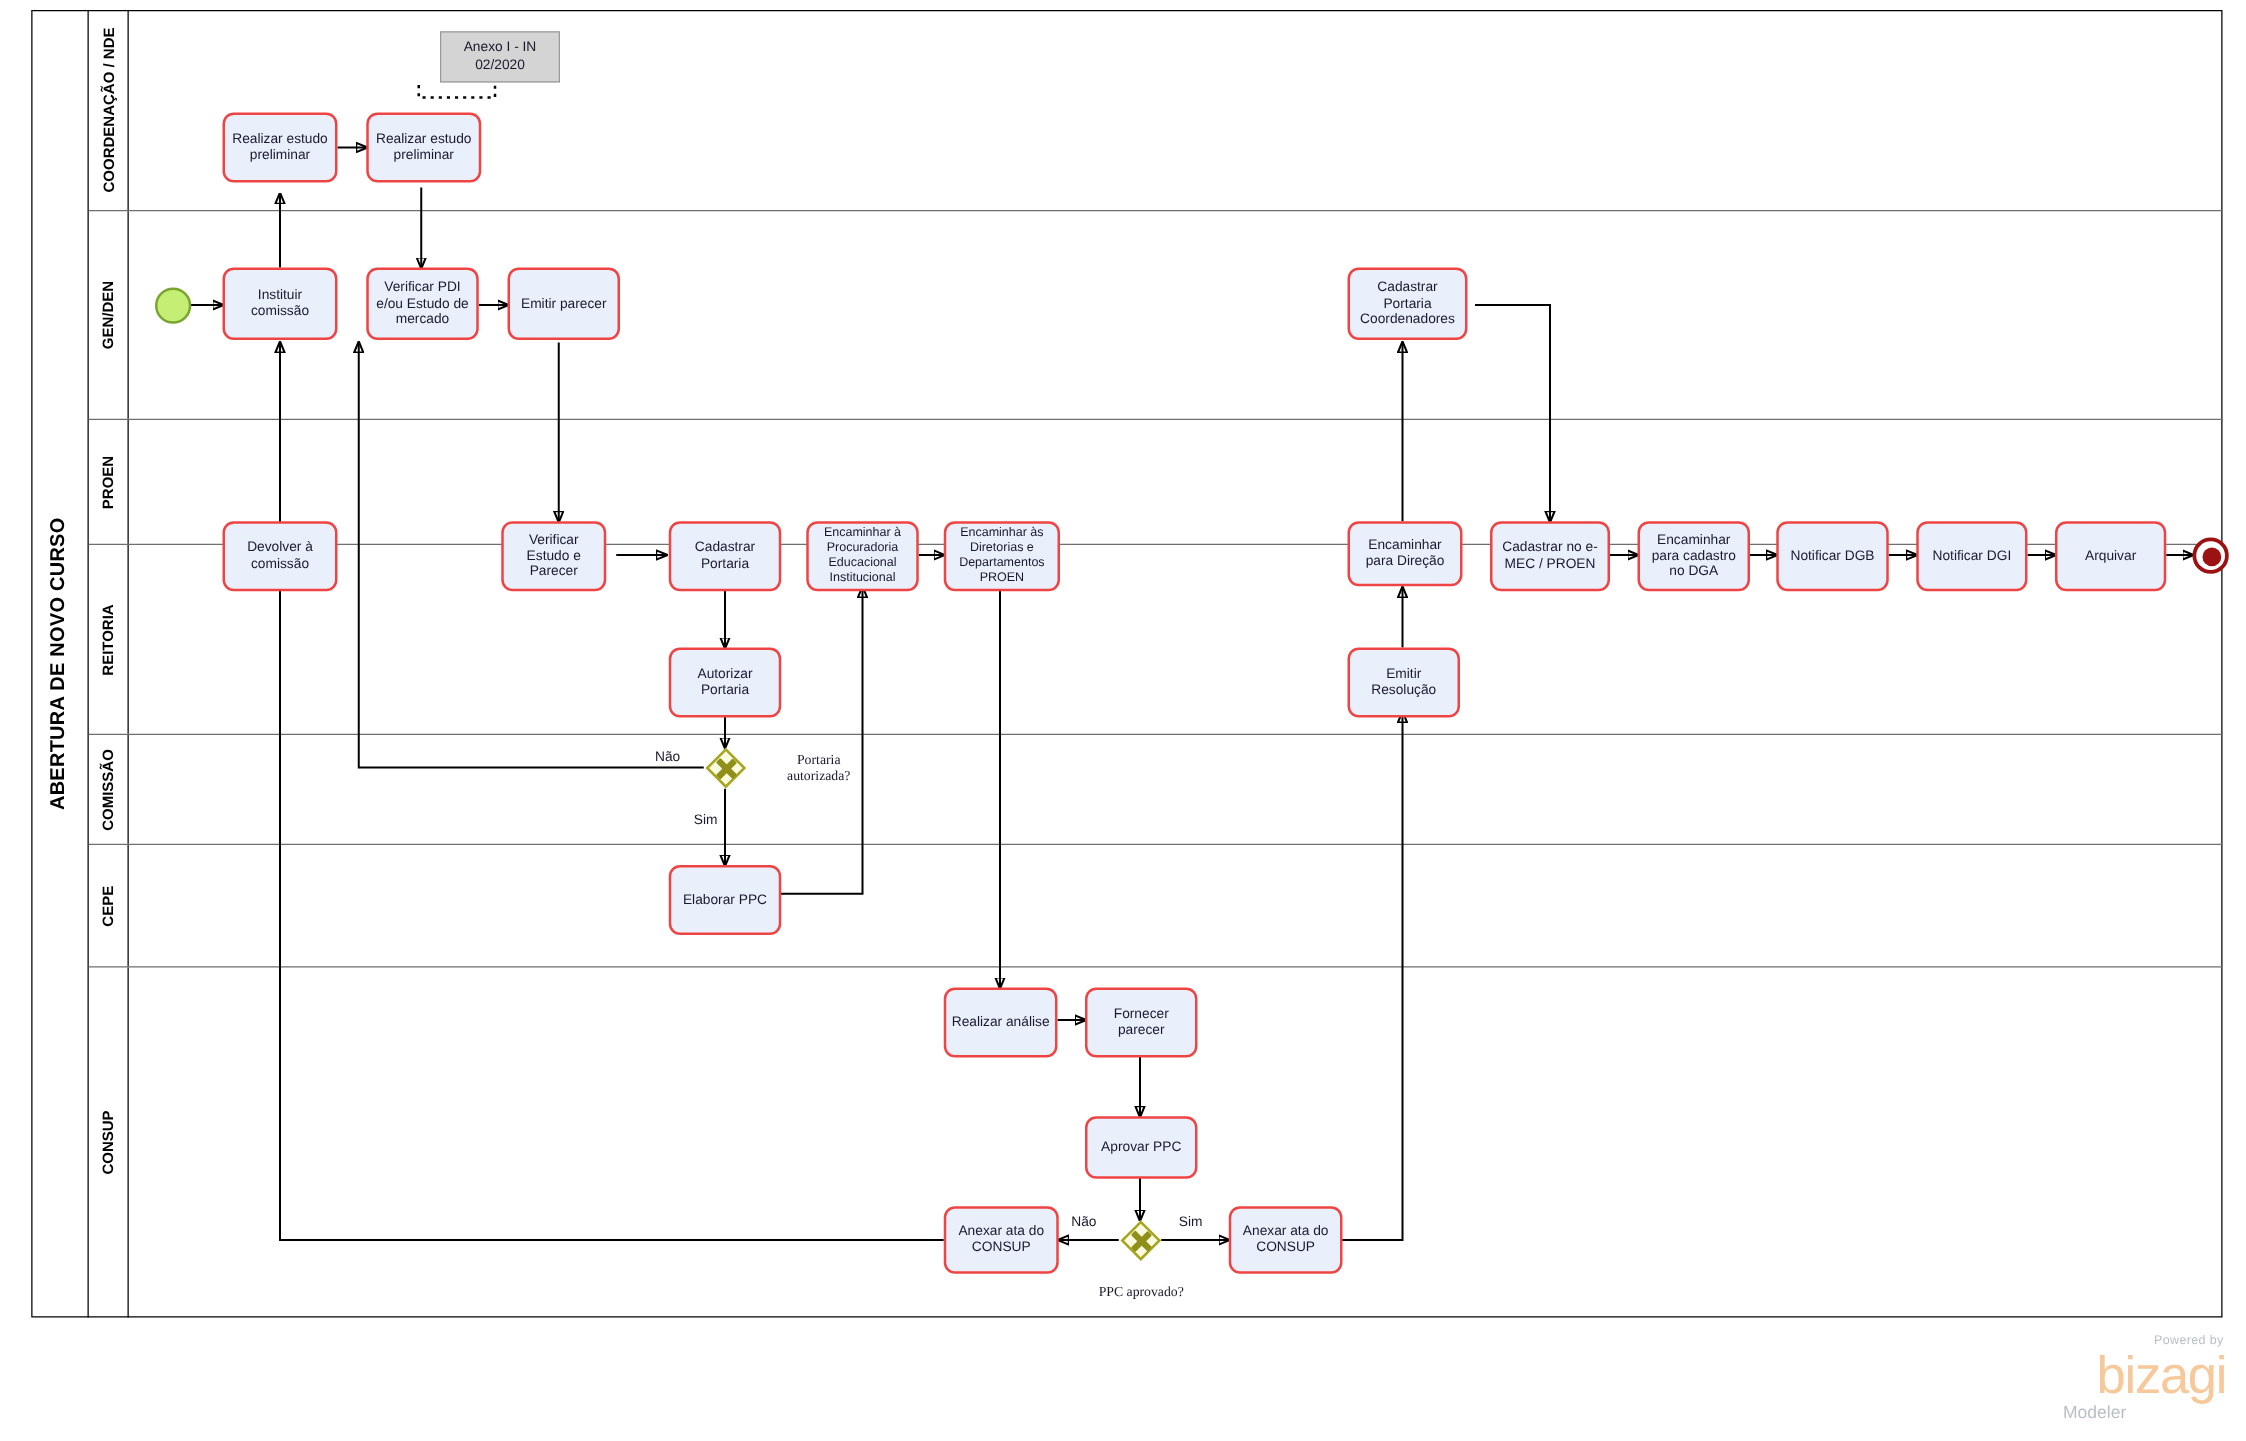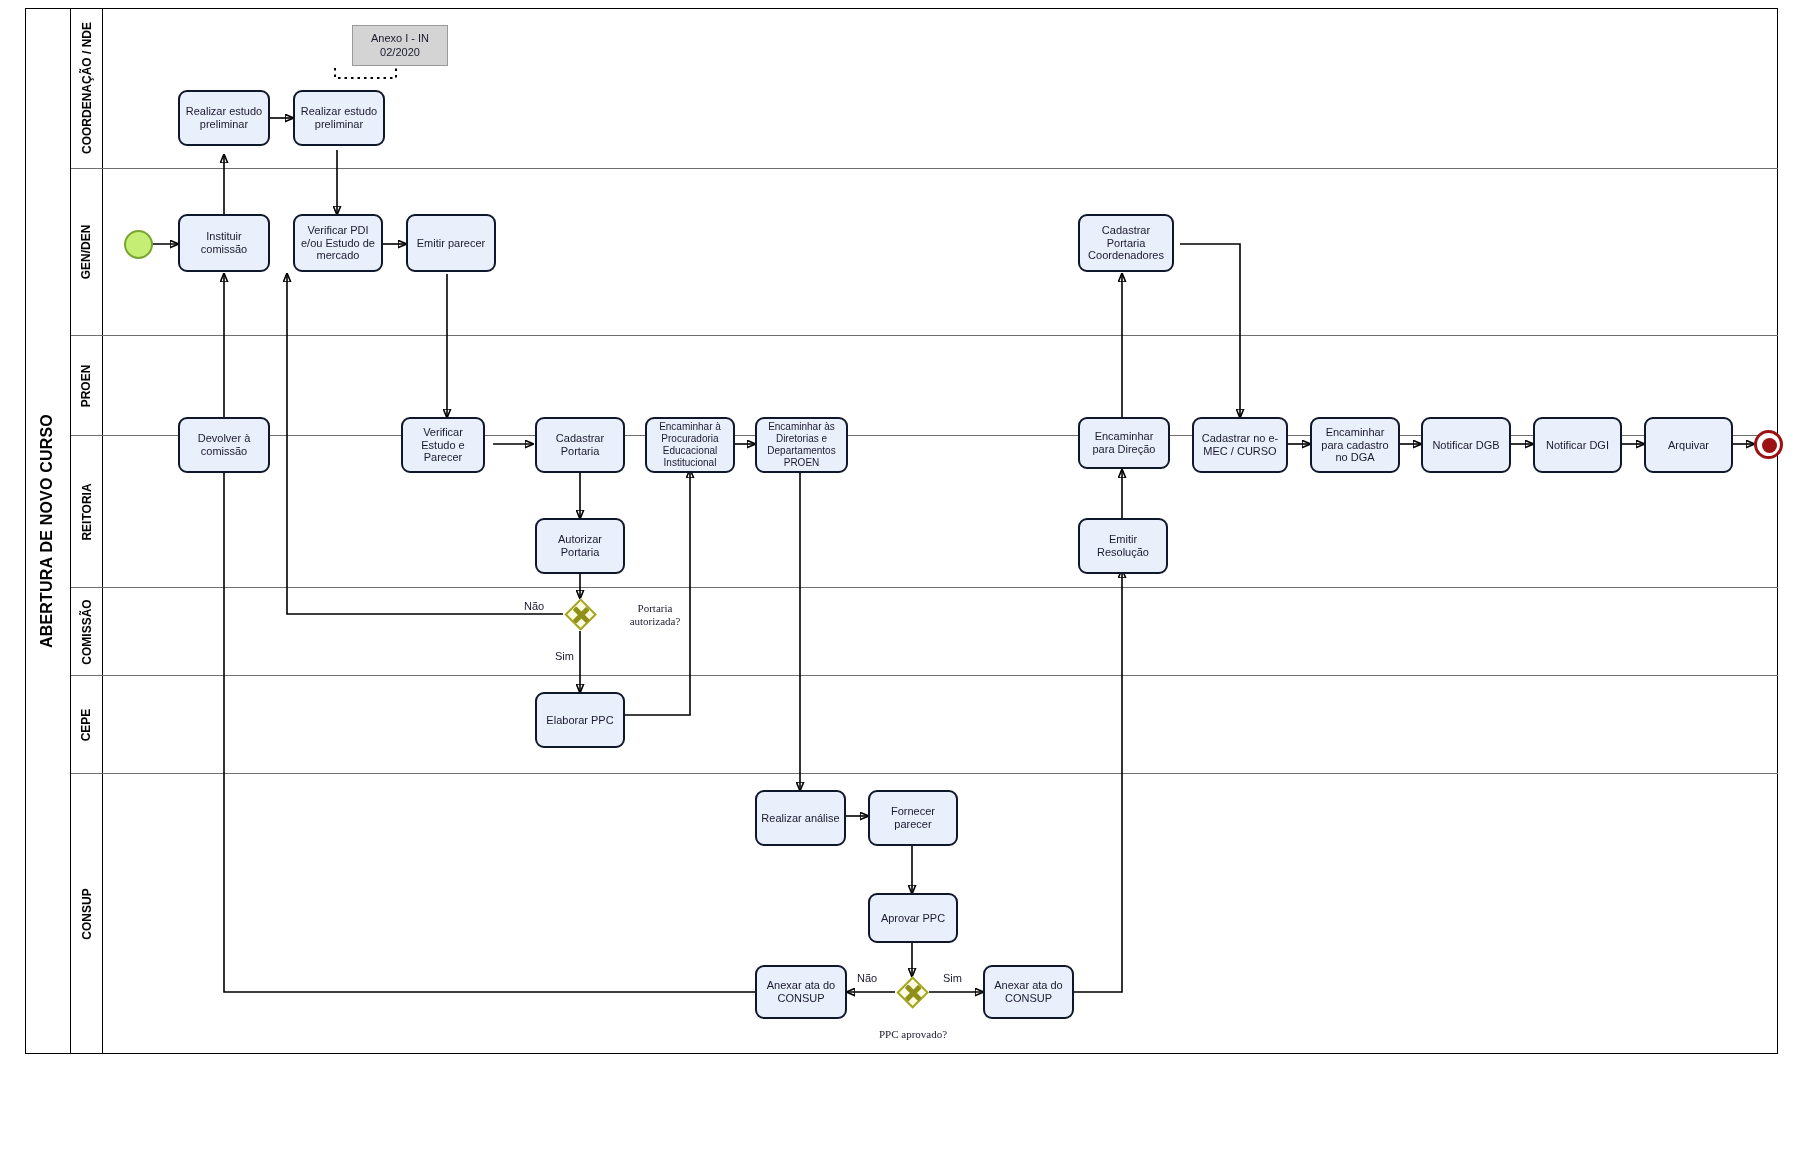--- a/index.html
+++ b/index.html
@@ -13,21 +13,21 @@
       border-right:1.5px solid #000;}
   .pool-title span{transform:rotate(-90deg);white-space:nowrap;font-size:16px;font-weight:bold;color:#000;letter-spacing:.2px;}
   .lane{position:absolute;left:71px;box-sizing:border-box;border-bottom:1.5px solid #6f6f6f;}
   .lane:last-of-type{border-bottom:none;}
   .lane-label{position:absolute;left:0;top:0;width:32px;height:100%;
       display:flex;align-items:center;justify-content:center;border-right:1.5px solid #000;box-sizing:border-box;}
   .lane-label span{transform:rotate(-90deg);white-space:nowrap;font-size:12px;font-weight:bold;color:#000;}
 
   
   .task{position:absolute;box-sizing:border-box;background:#eaeffc;
-      border:2px solid #0f172a;border-radius:9px;
+      border:2px solid #ef4444;border-radius:9px;
       display:flex;align-items:center;justify-content:center;text-align:center;
       font-size:11px;line-height:1.18;color:#1a1a2e;padding:2px 3px;z-index:5;}
 
   
   .ev-start{position:absolute;width:29px;height:29px;border-radius:50%;
       background:#c5ef74;border:2px solid #7aa531;box-sizing:border-box;z-index:5;}
   .ev-end{position:absolute;width:29px;height:29px;border-radius:50%;
       background:#ffffff;border:3px solid #9c1212;box-sizing:border-box;z-index:5;}
   .ev-end i{position:absolute;left:5px;top:5px;width:15px;height:15px;border-radius:50%;background:#9c1212;display:block;}
 
@@ -215,21 +215,21 @@
 
   <div class="task" style="left:755px;top:417px;width:93px;height:56px;font-size:10px;">
     <span>Encaminhar às Diretorias e Departamentos PROEN</span>
     </div>
 
   <div class="task" style="left:1078px;top:417px;width:92px;height:52px;">
     <span>Encaminhar para Direção</span>
     </div>
 
   <div class="task" style="left:1192px;top:417px;width:96px;height:56px;">
-    <span>Cadastrar no e-MEC / CURSO</span>
+    <span>Cadastrar no e-MEC / PROEN</span>
     </div>
 
   <div class="task" style="left:1310px;top:417px;width:90px;height:56px;">
     <span>Encaminhar para cadastro no DGA</span>
     </div>
 
   <div class="task" style="left:1421px;top:417px;width:90px;height:56px;">
     <span>Notificar DGB</span>
     </div>
 
@@ -291,14 +291,19 @@
     <div class="x"></div>
   </div>
   <div class="glabel" style="left:857px;top:1028px;width:112px;">PPC aprovado?</div>
   <div class="elabel" style="left:857px;top:972px;">Não</div>
   <div class="elabel" style="left:943px;top:972px;">Sim</div>
 
   <div class="anno" style="left:352px;top:25px;width:96px;height:41px;">
     <span>Anexo I - IN 02/2020</span>
     </div>
 
+  <div class="wm">
+    <div class="pw">Powered by</div>
+    <div class="bz">bizagi</div>
+    <div class="md">Modeler</div>
+  </div>
 
 </div>
 
 </body></html>

